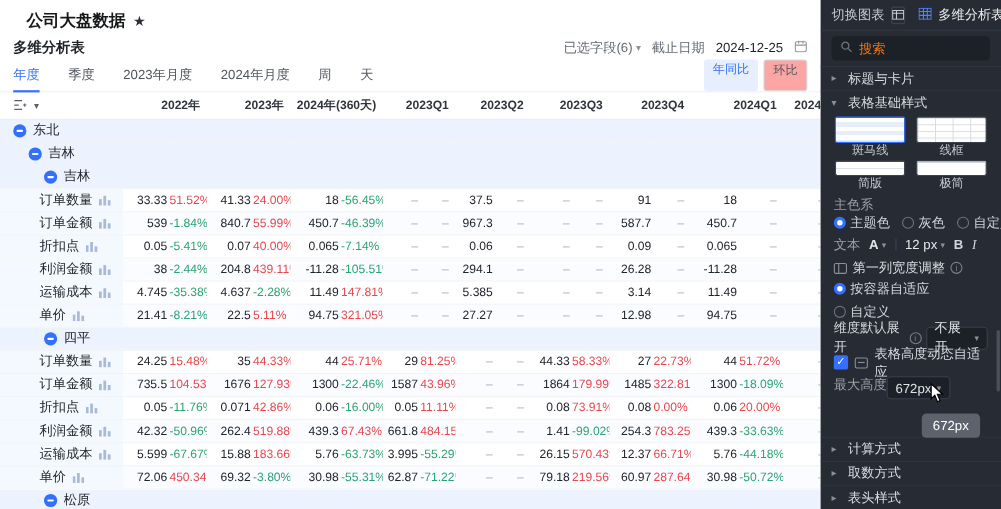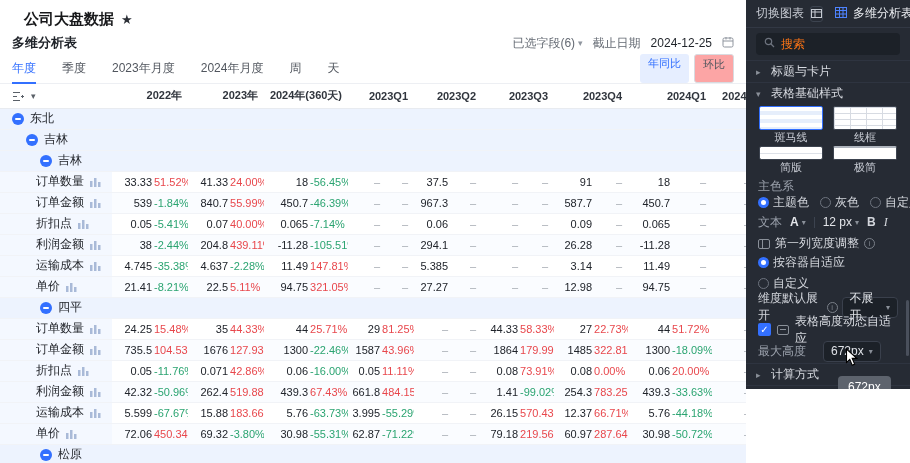--- a/index.html
+++ b/index.html
@@ -38,21 +38,21 @@
 .g-cell{display:flex;align-items:center;gap:6px;font-size:12px;color:#23262c;font-weight:500}
 .lv0{padding-left:12px}.lv1{padding-left:26px}.lv2{padding-left:40px}
 .minus{width:12px;height:12px;border-radius:50%;background:#3370ff;position:relative;flex:0 0 12px}
 .minus::after{content:"";position:absolute;left:3px;right:3px;top:5px;height:2px;background:#fff;border-radius:1px}
 td.m-label{background:#f4f8ff;font-size:12px;color:#23262c;padding-left:36px}
 .m-inner{display:flex;align-items:center;gap:6px}
 tr.stripe td:not(.m-label){background:#fafcff}
 .tree-ic{display:inline-flex;vertical-align:middle}
 .tree-caret{font-size:9px;color:#5a6068;margin-left:6px}
 
-.sidebar{width:164px;flex:0 0 164px;height:389px;background:#262b34;position:relative;overflow:hidden;color:#d3d6dc;font-size:12px;display:flex;flex-direction:column}
+.sidebar{width:164px;flex:0 0 164px;height:463px;background:#262b34;position:relative;overflow:hidden;color:#d3d6dc;font-size:12px;display:flex;flex-direction:column}
 .sb-top{display:flex;align-items:center;height:28px;flex:0 0 28px;padding:0 10px;gap:6px;border-bottom:1px solid #323844}
 .sb-switch{color:#c6cad2;white-space:nowrap}
 .sb-type-btn{width:19px;height:16px;border:1px solid #3c434f;border-radius:3px;display:inline-flex;align-items:center;justify-content:center}
 .sb-div{width:1px;height:12px;background:#3c434f}
 .sb-chart-name{color:#eceef2;white-space:nowrap}
 .sb-tabs{display:flex;height:27px;flex:0 0 27px;border-bottom:1px solid #323844}
 .sb-tab{flex:1;text-align:center;line-height:25px;color:#959aa4;position:relative}
 .sb-tab.active{color:#fff}
 .sb-tab.active::after{content:"";position:absolute;left:50%;transform:translateX(-50%);bottom:0;width:24px;height:2px;background:#3370ff}
 .sb-search{margin:5px 10px;height:22px;flex:0 0 22px;background:#1c2128;border-radius:4px;display:flex;align-items:center;gap:6px;padding:0 8px;color:#f97316}
@@ -84,21 +84,21 @@
 .info{width:11px;height:11px;border:1px solid #7a8089;border-radius:50%;font-size:8px;line-height:9px;text-align:center;color:#7a8089;flex:0 0 11px}
 .radio-col{display:flex;flex-direction:column;gap:4px;padding:3px 12px 2px}
 .dim-row{display:flex;align-items:center;padding:4px 12px;gap:4px;height:26px}
 .dd{background:#1c2128;border:1px solid #3a404c;border-radius:4px;height:21px;display:inline-flex;align-items:center;gap:5px;padding:0 7px;color:#dfe2e7}
 .dim-row .dd{margin-left:auto}
 .check-row{display:flex;align-items:center;gap:6px;padding:3px 12px;color:#d8dbe1;height:19px}
 .cb{width:13px;height:13px;background:#3370ff;border-radius:2px;color:#fff;font-size:10px;line-height:13px;text-align:center;flex:0 0 13px}
 .mini-icon{width:12px;height:10px;border:1px solid #8a9099;border-radius:2px;flex:0 0 12px;position:relative}
 .mini-icon.col::after{content:"";position:absolute;left:3px;top:0;bottom:0;width:1px;background:#8a9099}
 .mini-icon.scr::after{content:"";position:absolute;left:2px;right:2px;top:3px;height:1px;background:#8a9099}
-.mh-row{display:flex;align-items:center;gap:17px;padding:3px 12px;height:24px}
+.mh-row{display:flex;gap:0;padding:3px 12px;height:24px}
 .sb-bottom{margin-top:auto}
 .tooltip{position:absolute;left:92px;top:376px;background:#5d636d;color:#fff;border-radius:4px;padding:4px 10px;font-size:12px;z-index:5}
 .cursor-icon{position:absolute;left:99px;top:348px;z-index:6}
 .sb-scroll{position:absolute;right:1px;top:300px;width:3px;height:56px;border-radius:2px;background:#4a505c}
 </style>
 </head>
 <body>
 
 <div class="app">
   <div class="main">

